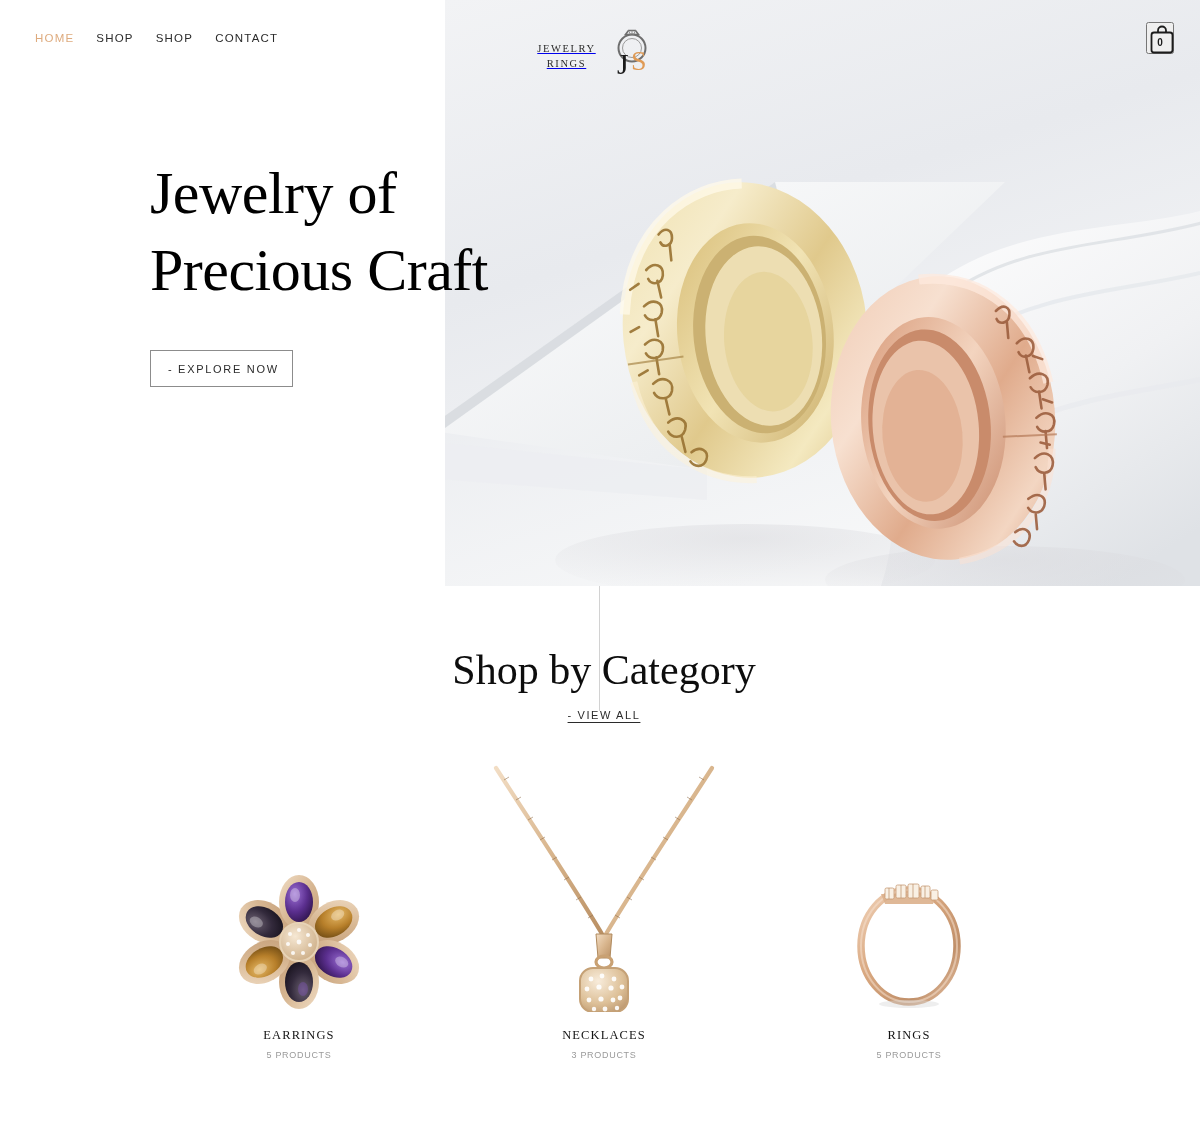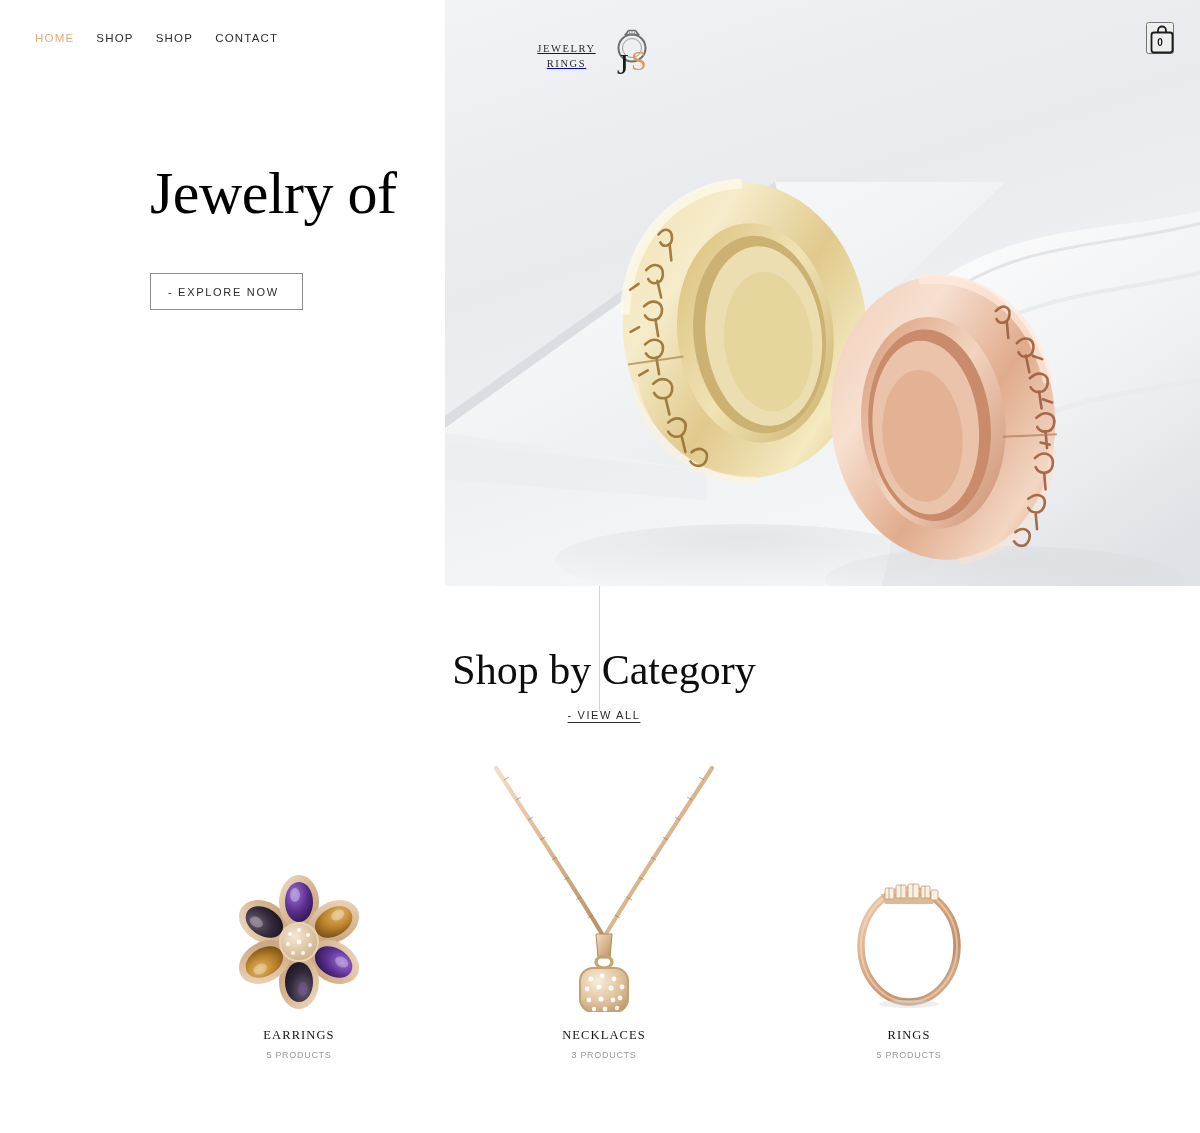--- a/index.html
+++ b/index.html
@@ -112,21 +112,21 @@
     margin-top:30px;
     font-family:"Liberation Serif", serif;
     font-style:italic;
     font-size:17.5px;
     color:#121212;
     letter-spacing:0.1px;
   }
   .explore-btn {
     display:inline-block;
     margin-top:41px;
-    padding:12px 23px 11px 17px;
+    padding:12px 13px 11px 17px;
     border:1px solid #8c8c8c;
     background:transparent;
     font-family:"Liberation Sans", sans-serif;
     font-size:11px;
     letter-spacing:1.7px;
     color:#2b2b2b;
     cursor:pointer;
   }
 
   
@@ -329,20 +329,21 @@
           </g>
           <path d="M 112 26 L 58 24" stroke="#b57a58" stroke-width="2" opacity="0.7"></path>
         </g>
       </g>
     </svg>
   </div>
 
   <div class="hero-copy">
     <h1 class="hero-title">
       <span>Jewelry of</span><br>
+      <span>Precious Craft</span>
     </h1>
     <button class="explore-btn">- EXPLORE NOW</button>
   </div>
 
   <header class="topbar">
     <nav class="nav">
       <a class="nav-link active" href="#">HOME</a>
       <a class="nav-link" href="#">SHOP</a>
       <a class="nav-link" href="#">SHOP</a>
       <a class="nav-link" href="#">CONTACT</a>

